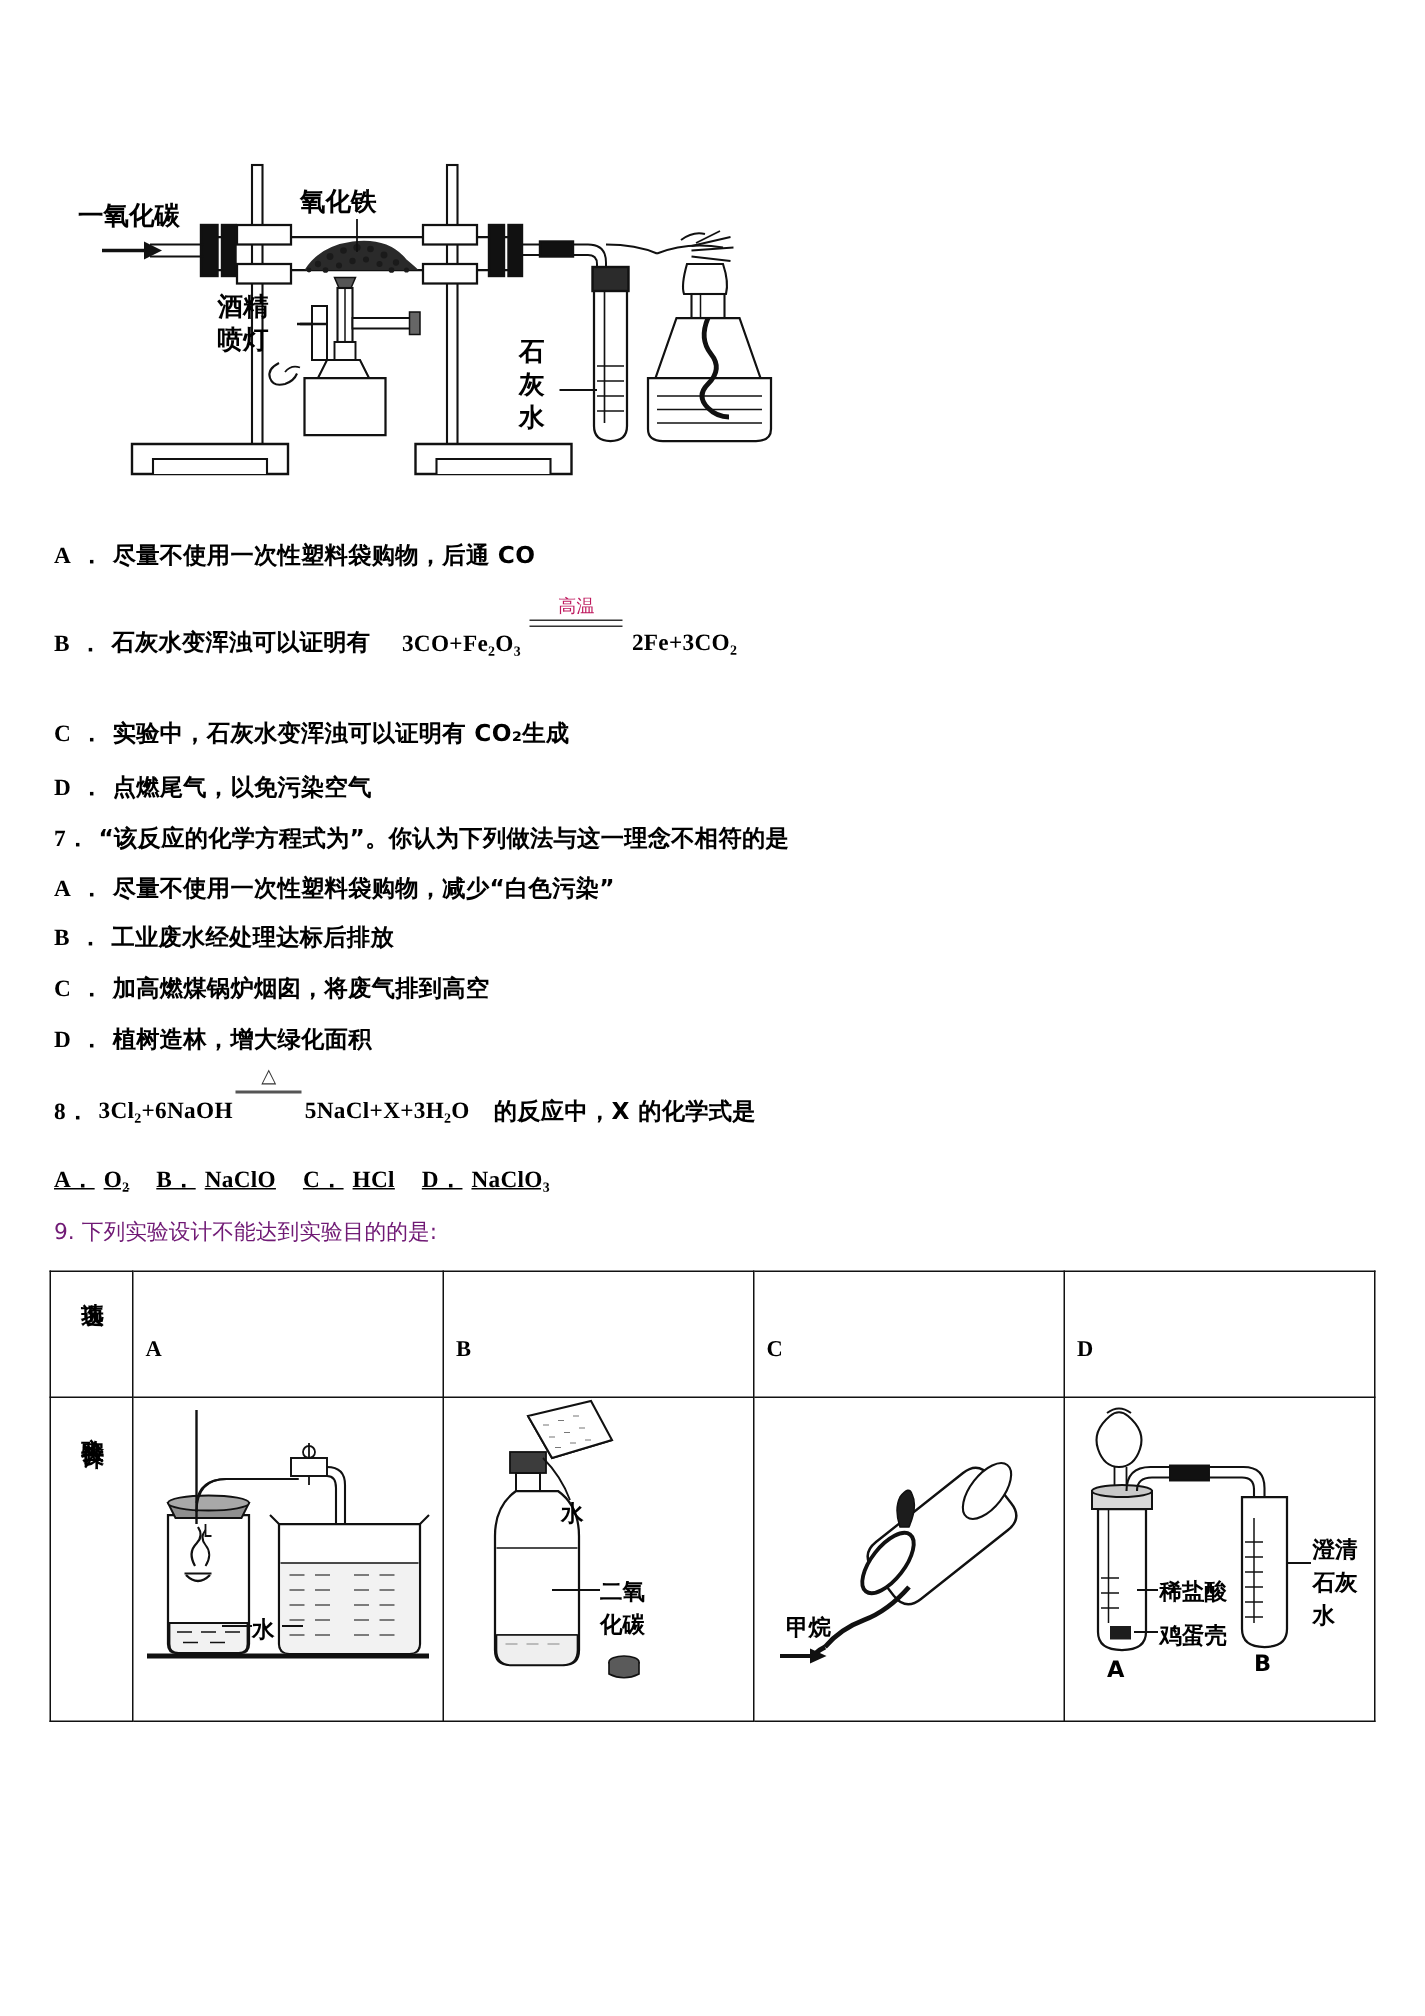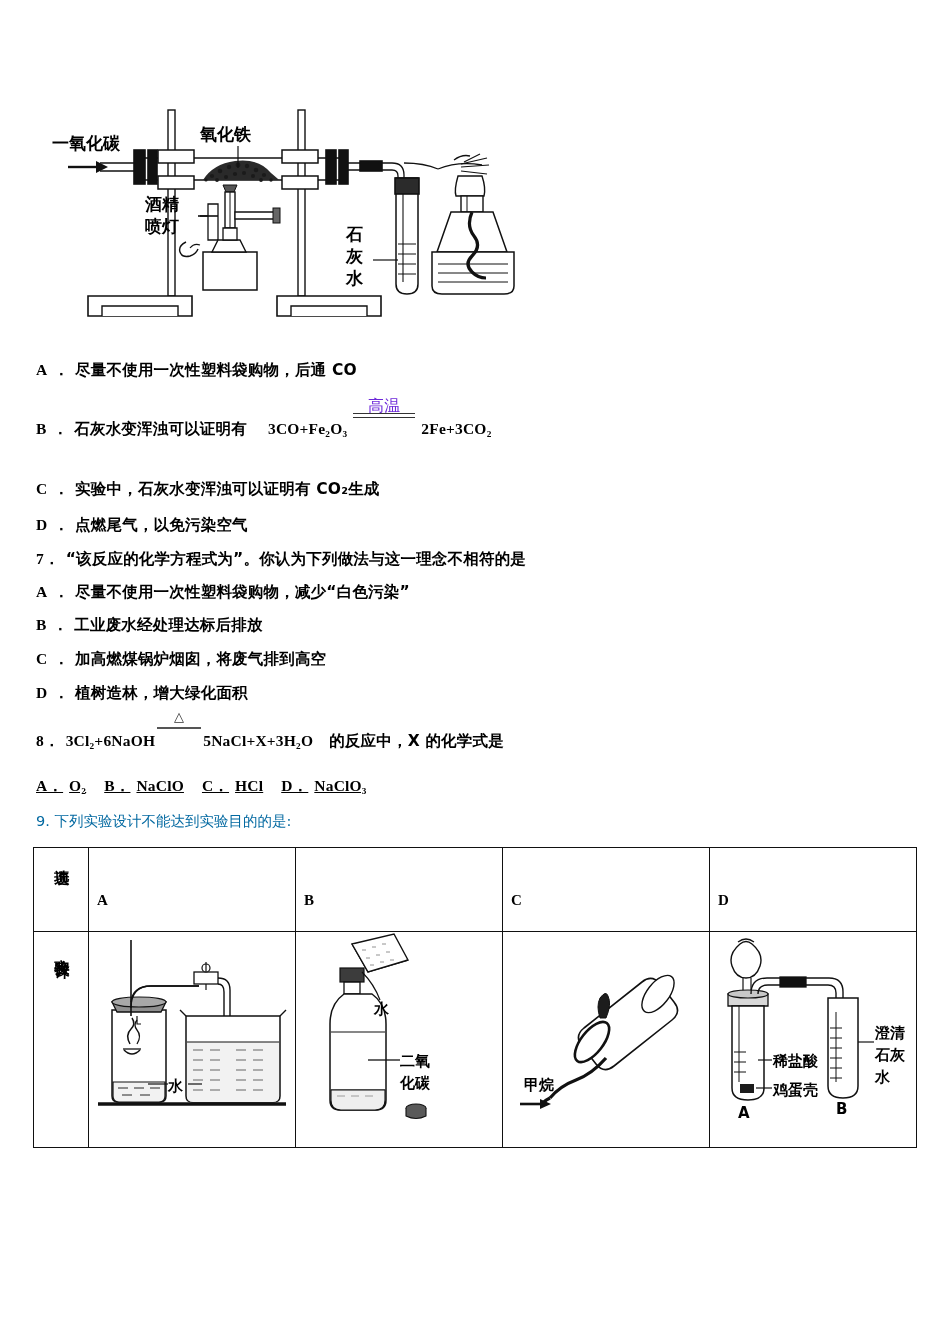--- a/index.html
+++ b/index.html
@@ -64,22 +64,22 @@
     height: 1em;
     vertical-align: baseline;
   }
   .rxn .cond {
     position: absolute;
     left: 50%;
     transform: translateX(-50%);
     top: -22px;
     font-family: "DejaVu Sans", sans-serif;
     font-weight: 400;
-    font-size: 16px;
-    color: #6d28d9;
+    font-size: 12px;
+    color: #be185d;
     white-space: nowrap;
   }
   .rxn .bar {
     position: absolute;
     left: 6px;
     right: 6px;
     top: -5px;
     border-top: 1.4px solid #333;
     border-bottom: 1.4px solid #333;
     height: 3px;
@@ -109,21 +109,21 @@
     height: 0;
   }
 
   .q9-stem {
     position: absolute;
     left: 36px;
     top: 812px;
     font-family: "DejaVu Sans", sans-serif;
     font-weight: 400;
     font-size: 14.5px;
-    color: #0369a1;
+    color: #701a75;
     white-space: nowrap;
   }
 
   
   #design-table {
     position: absolute;
     left: 33px;
     top: 847px;
     width: 884px;
     border-collapse: collapse;

